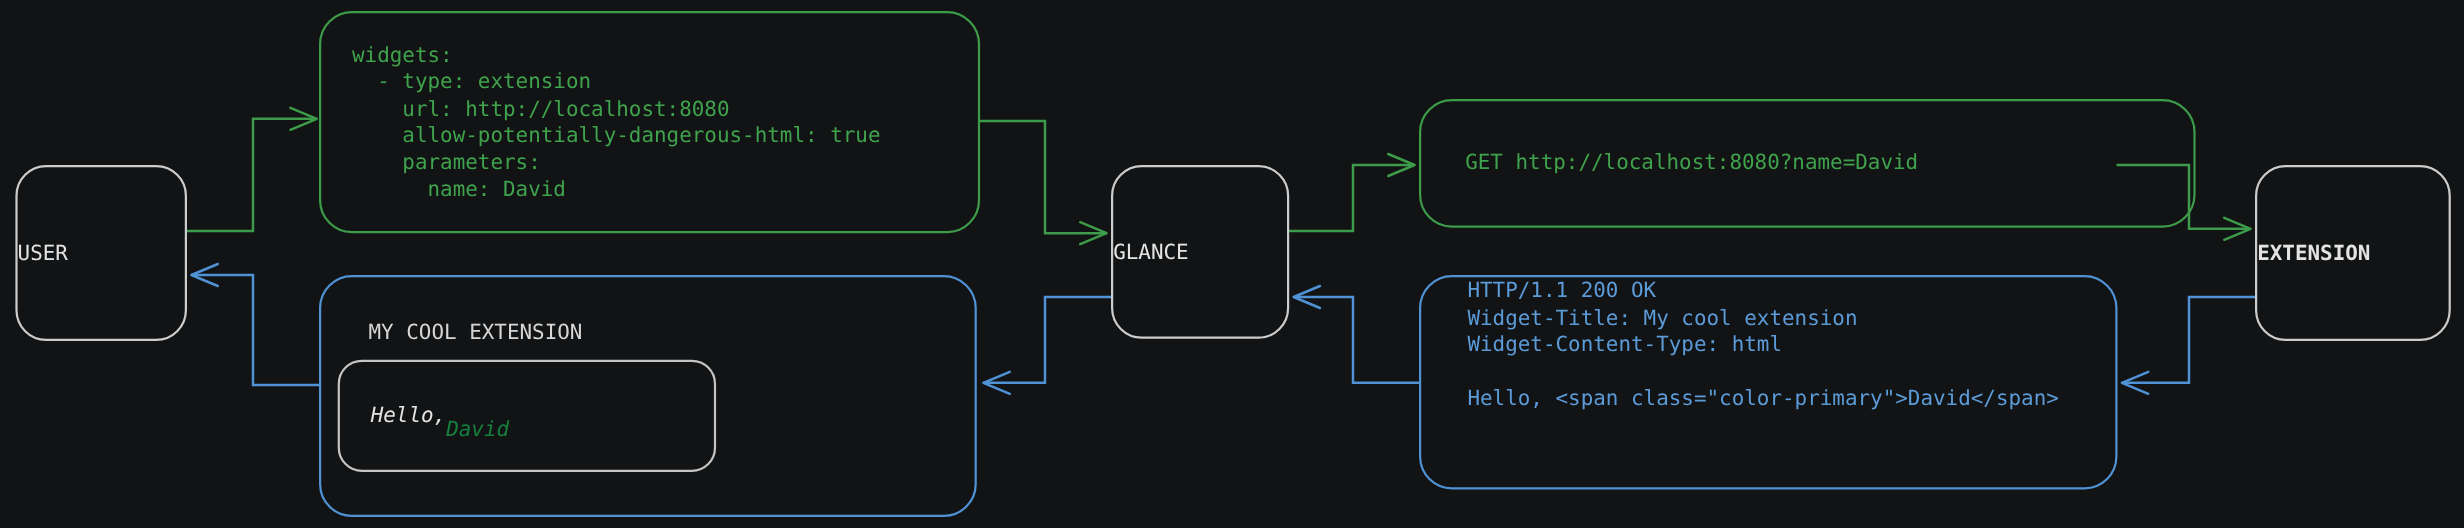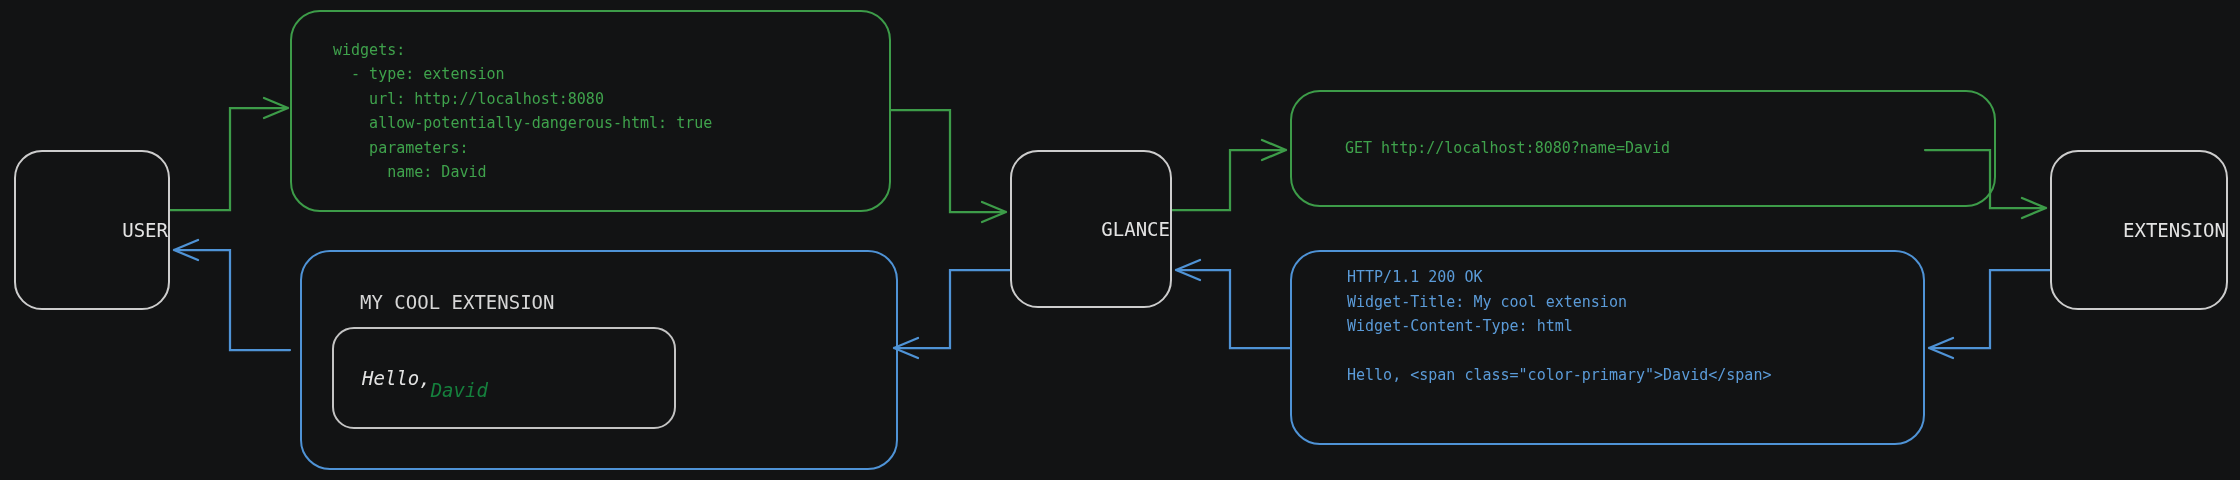--- a/index.html
+++ b/index.html
@@ -11,32 +11,32 @@
     overflow:hidden;
   }
   .wires{position:absolute;left:0;top:0;width:2240px;height:480px;}
   .wires path{fill:none;stroke-width:2.25px;stroke-linecap:round;stroke-linejoin:miter;}
   .wire-green{stroke:#3d9c49;}
   .wire-blue{stroke:#4f93d6;}
 
   .box{position:absolute;box-sizing:border-box;background:transparent;}
   .node{
     border:2px solid #cdcdcd;border-radius:28px;
-    display:flex;align-items:center;justify-content:flex-end;
-    color:#e3e3e3;font-size:19px;padding-left:12px;
+    display:flex;align-items:center;justify-content:flex-start;
+    color:#e3e3e3;font-size:19px;
   }
   .node-user{left:14px;top:150px;width:156px;height:160px;}
   .node-glance{left:1010px;top:150px;width:162px;height:158px;}
-  .node-extension{left:2050px;top:150px;width:178px;height:160px;}
+  .node-extension{left:2050px;top:150px;width:178px;height:160px;font-weight:bold;}
 
   .codebox{border-radius:30px;}
   .codebox pre{
-    margin:13px;white-space:pre;
+    margin:0;white-space:pre;
     font-family:"DejaVu Sans Mono", monospace;
-    font-size:15px;line-height:24.5px;
+    font-size:19px;line-height:24.5px;
   }
   .box-config{
     left:290px;top:10px;width:601px;height:202px;
     border:2px solid #3d9c49;
     display:flex;align-items:center;
   }
   .box-config pre{color:#3fa24c;padding-left:28px;}
   .box-request{
     left:1290px;top:90px;width:706px;height:117px;
     border:2px solid #3d9c49;
@@ -44,23 +44,23 @@
   }
   .box-request pre{color:#3fa24c;padding-left:40px;}
   .box-response{
     left:1290px;top:250px;width:635px;height:195px;
     border:2px solid #4f93d6;
     display:flex;align-items:flex-start;
   }
   .box-response pre{color:#5b9bd8;padding-left:42px;}
 
   .box-widget{
-    left:300px;top:250px;width:598px;height:220px;
+    left:290px;top:250px;width:598px;height:220px;
     border:2px solid #4f93d6;border-radius:30px;
-    padding:38px 0 0 30px;
+    padding:38px 0 0 15px;
   }
   .widget-title{
     color:#d6d6d6;font-size:19px;line-height:24px;
     margin-left:28px;margin-bottom:13px;
   }
   .widget-inner{
     box-sizing:border-box;
     width:344px;height:102px;
     border:2px solid #c4c4c4;border-radius:22px;
     display:flex;align-items:center;

